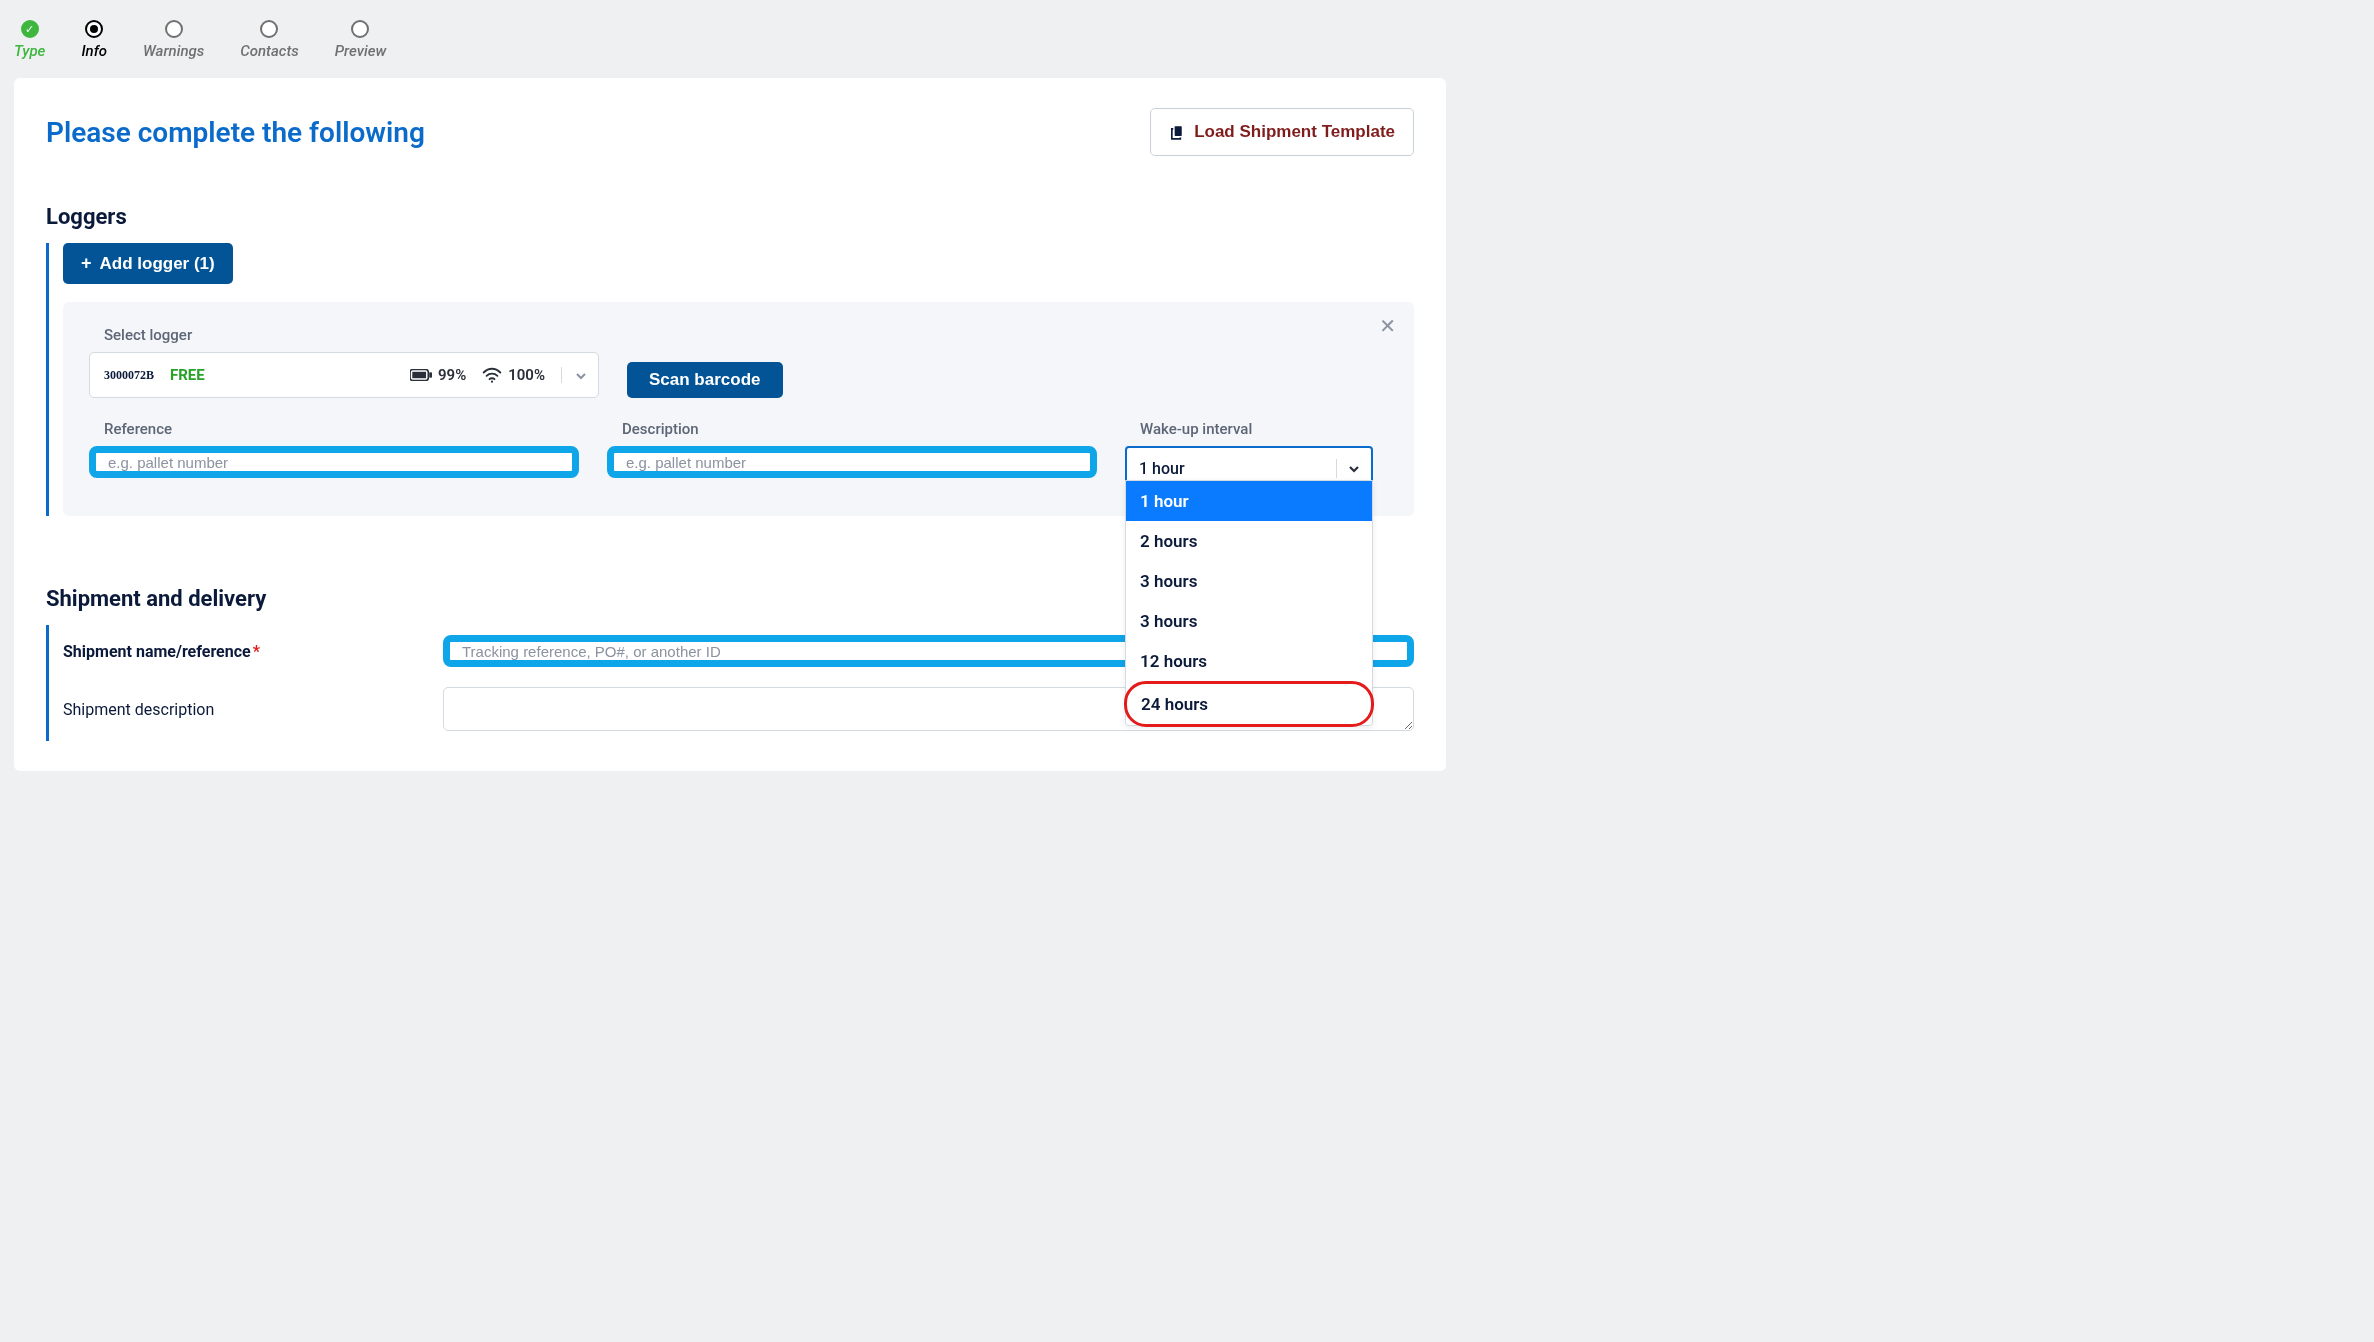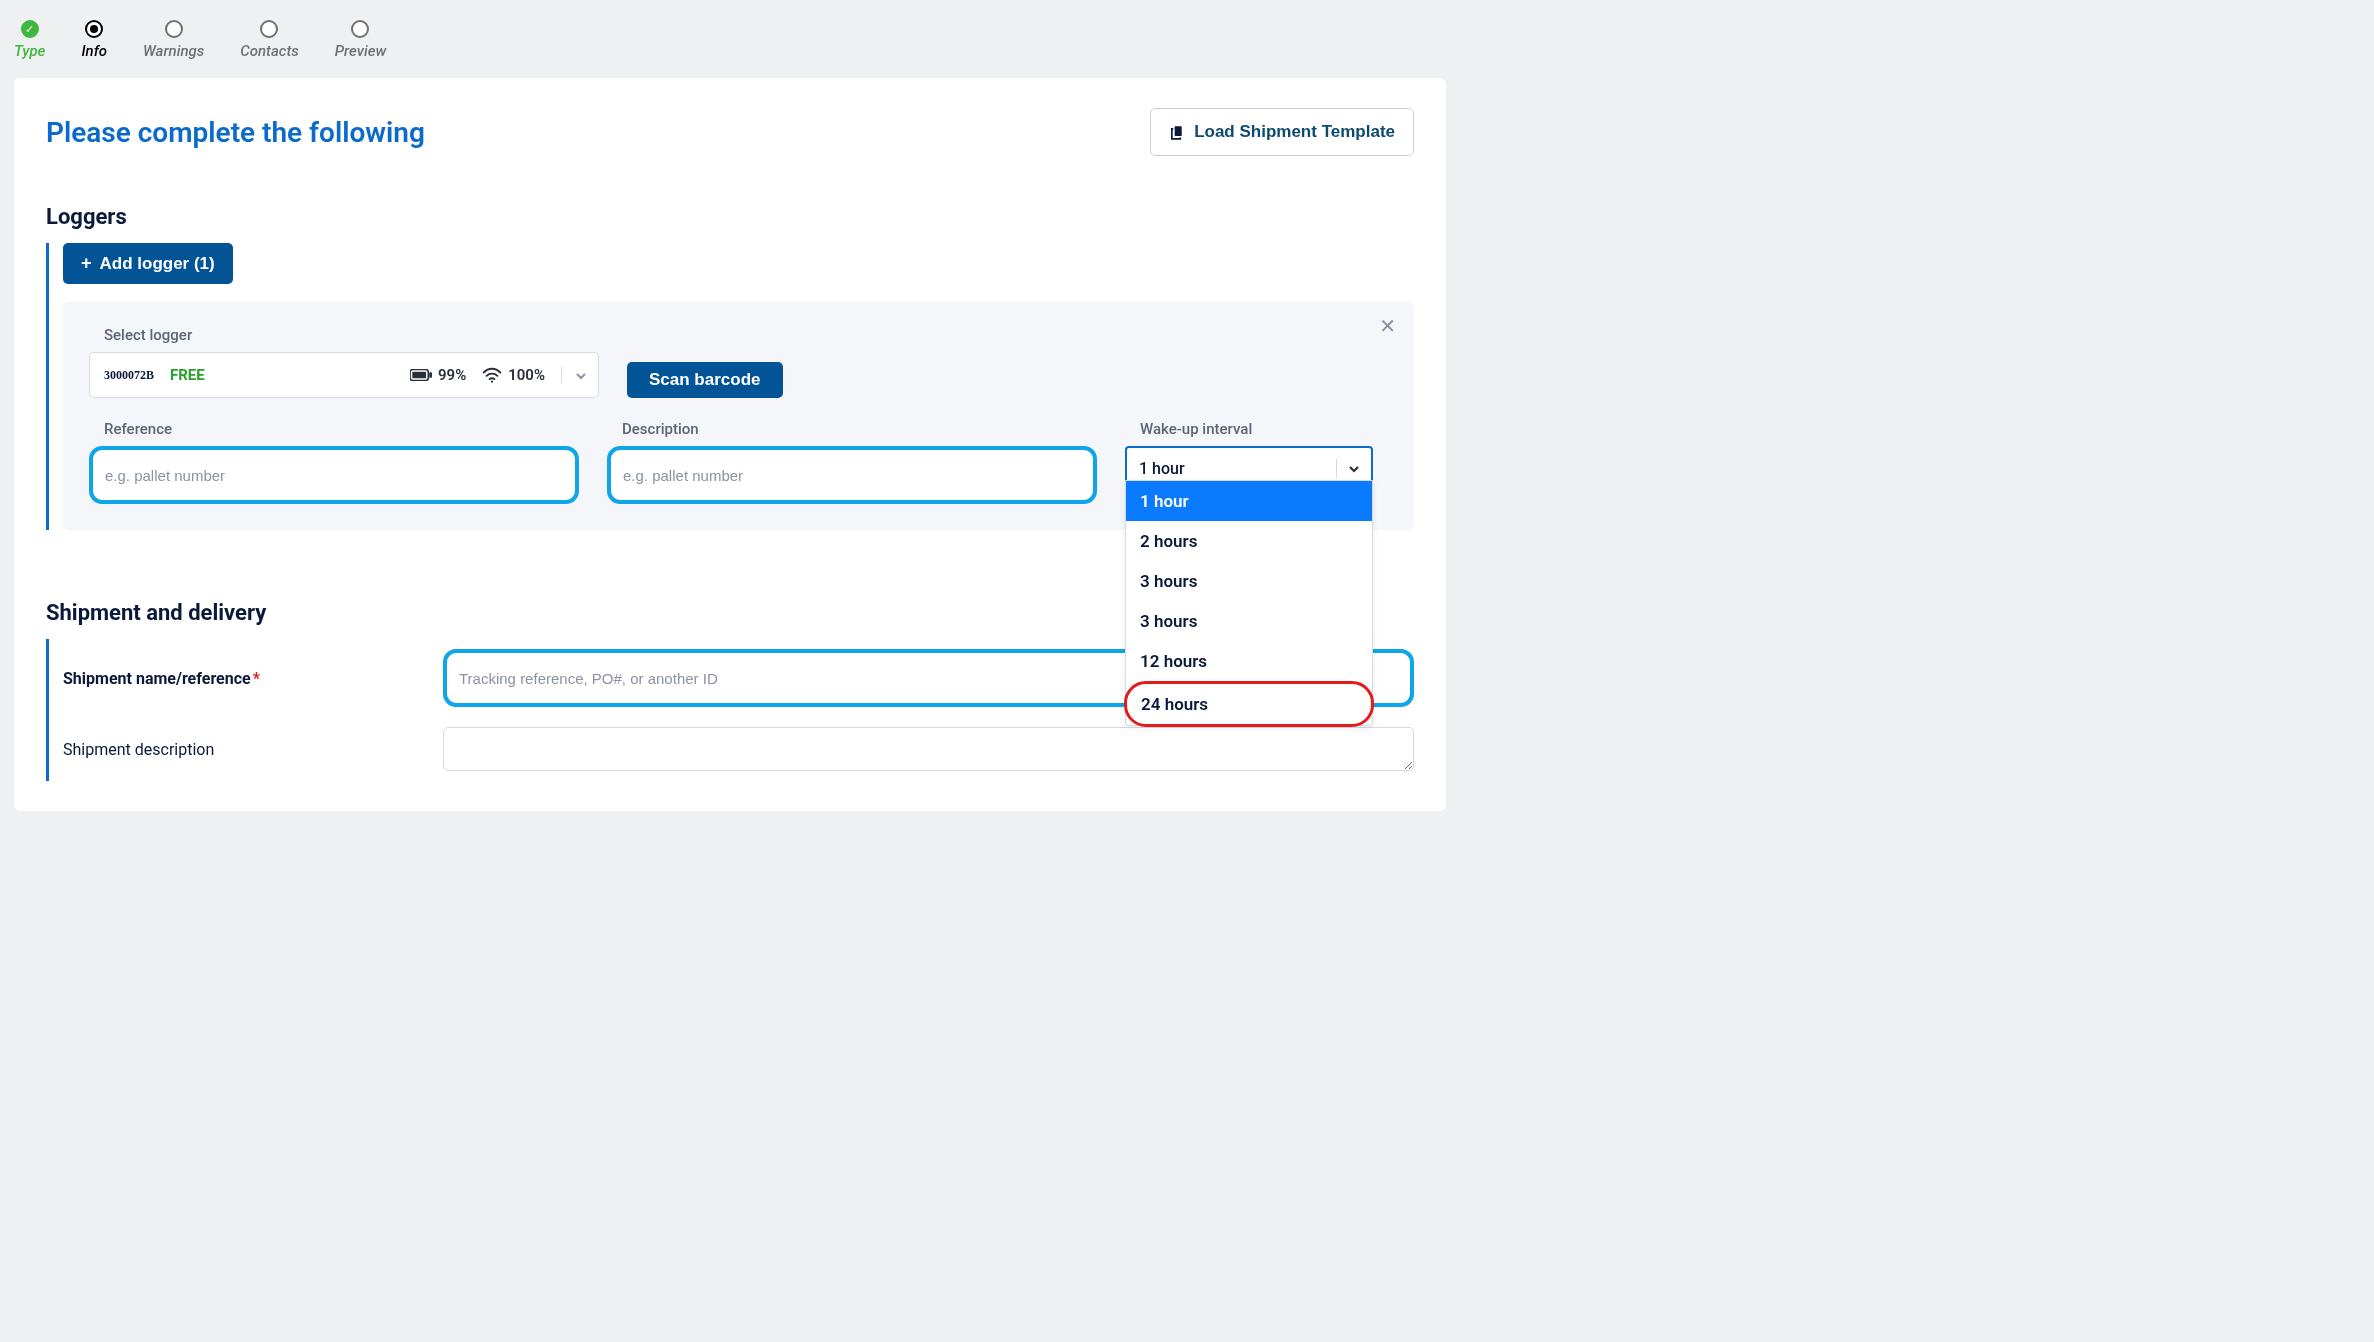--- a/index.html
+++ b/index.html
@@ -73,21 +73,21 @@
       font-size: 28px;
       font-weight: 600;
     }
     .tpl-btn {
       border: 1px solid #c9d1d8;
       background: #fff;
       padding: 13px 18px;
       border-radius: 5px;
       font-size: 17px;
       font-weight: 700;
-      color: #0c4a6e;
+      color: #7f1d1d;
       display: inline-flex;
       align-items: center;
       gap: 8px;
       cursor: pointer;
     }
     .tpl-icon { width: 17px; height: 17px; }
 
     .section-title {
       font-size: 22px;
       font-weight: 700;
@@ -162,22 +162,22 @@
       height: 36px; padding: 0 22px; font-size: 17px; font-weight: 700; cursor: pointer;
     }
 
     .logger-row2 {
       margin-top: 22px;
       display: grid;
       grid-template-columns: 490px 490px 248px;
       gap: 28px;
     }
     .input {
-      border: 4px solid #0ea5e9; background: #fff; border-radius: 13px;
-      height: 58px; padding: 0 12px; font-size: 15px; color: #2a2f3a; width: 100%;
+      border: 7px solid #0ea5e9; background: #fff; border-radius: 8px;
+      height: 32px; padding: 0 12px; font-size: 15px; color: #2a2f3a; width: 100%;
     }
     .input::placeholder { color: #8b93a0; }
 
     
     .wakeup-wrap { position: relative; }
     .wakeup-select {
       border: 2px solid #0b6bcb; background: #fff; border-radius: 4px;
       height: 44px; width: 100%;
       display: flex; align-items: center; justify-content: space-between;
       padding: 0 10px 0 12px; cursor: pointer;

